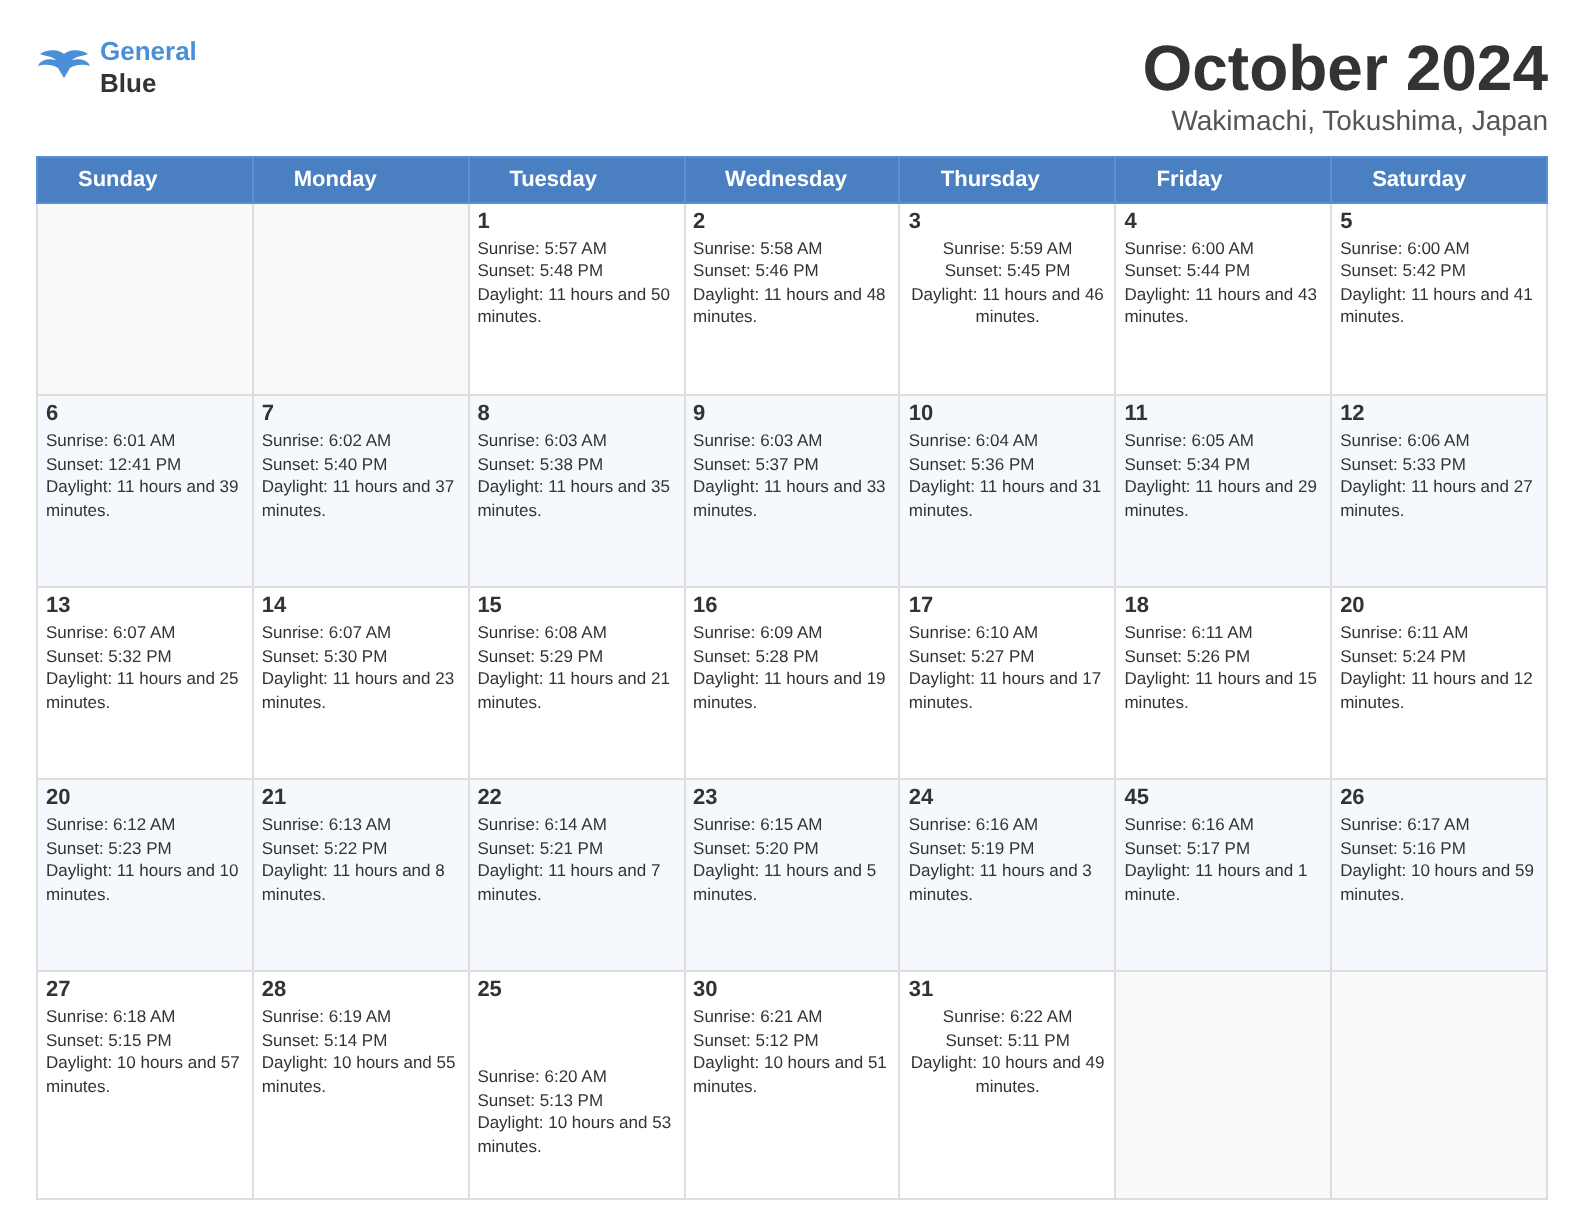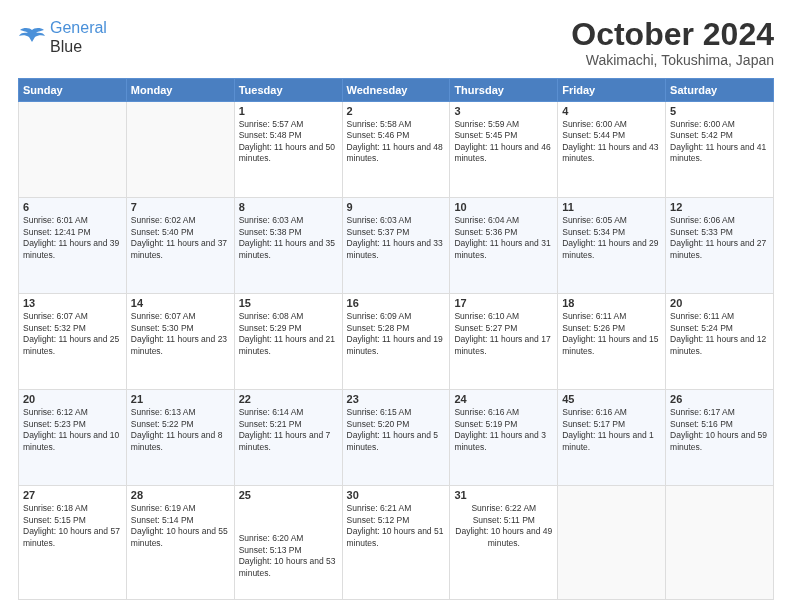--- a/index.html
+++ b/index.html
@@ -22,22 +22,22 @@
       justify-content: space-between;
       align-items: flex-start;
       margin-bottom: 10px;
     }
     .logo {
       display: flex;
       align-items: center;
       gap: 4px;
     }
     .logo-text {
-      font-size: 16px;
-      font-weight: normal;
+      font-size: 13px;
+      font-weight: bold;
       color: #333;
       line-height: 1.2;
     }
     .logo-text span {
       color: #4a90d9;
     }
     .logo-bird {
       width: 28px;
       height: 22px;
     }
@@ -60,21 +60,21 @@
       border: 1px solid #ccc;
       border-collapse: collapse;
       width: 100%;
       table-layout: fixed;
     }
     .calendar th {
       background-color: #4a7fc1;
       color: #fff;
       font-size: 11px;
       font-weight: bold;
-      padding: 5px 4px;
+      padding: 5px 20px;
       text-align: left;
       border: 1px solid #5a8fd1;
     }
     .calendar td {
       border: 1px solid #ddd;
       vertical-align: top;
       padding: 3px 4px;
       font-size: 9px;
       color: #333;
       height: 82px;
@@ -141,21 +141,21 @@
 Daylight: 11 hours and 50 minutes.</div>
           </td>
           <td>
             <span class="day-num">2</span>
             <div class="cell-text" style="white-space: pre-line;">Sunrise: 5:58 AM
 Sunset: 5:46 PM
 Daylight: 11 hours and 48 minutes.</div>
           </td>
           <td>
             <span class="day-num">3</span>
-            <div class="cell-text" style="white-space: pre-line;">Sunrise: 5:59 AM
+            <div class="cell-text" style="white-space: pre-line; text-align: center;">Sunrise: 5:59 AM
 Sunset: 5:45 PM
 Daylight: 11 hours and 46 minutes.</div>
           </td>
           <td>
             <span class="day-num">4</span>
             <div class="cell-text" style="white-space: pre-line;">Sunrise: 6:00 AM
 Sunset: 5:44 PM
 Daylight: 11 hours and 43 minutes.</div>
           </td>
           <td>

